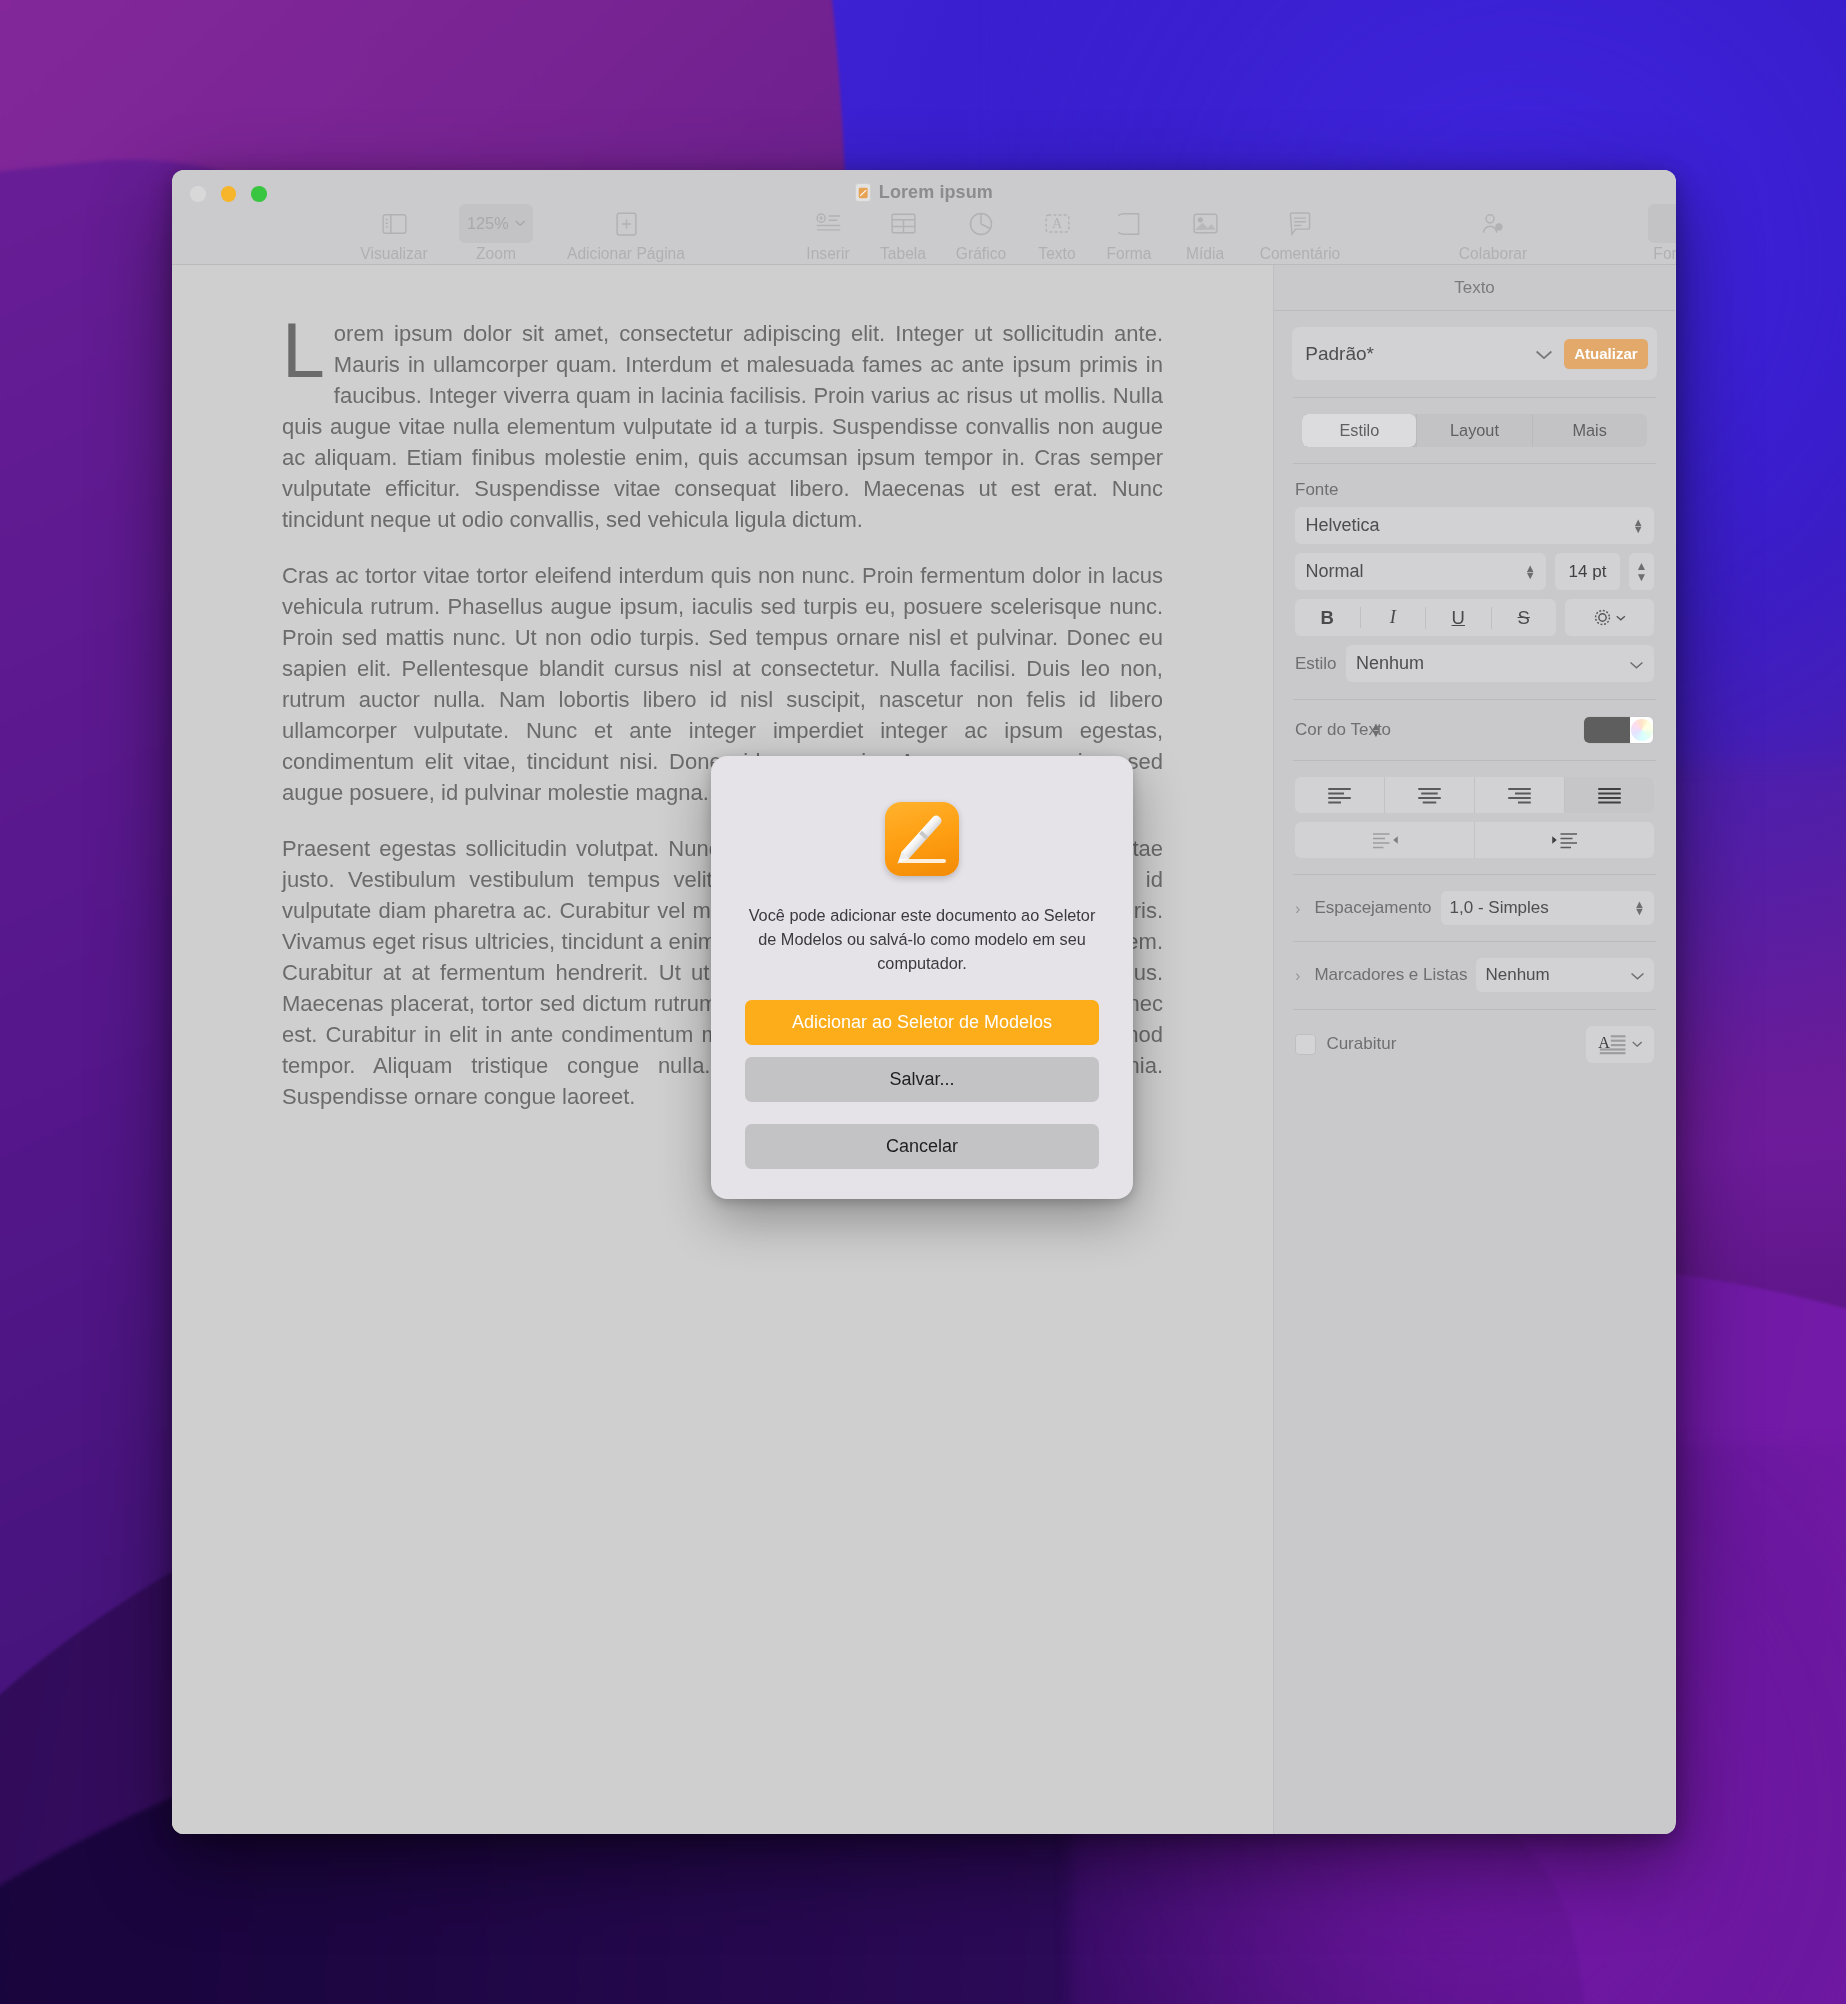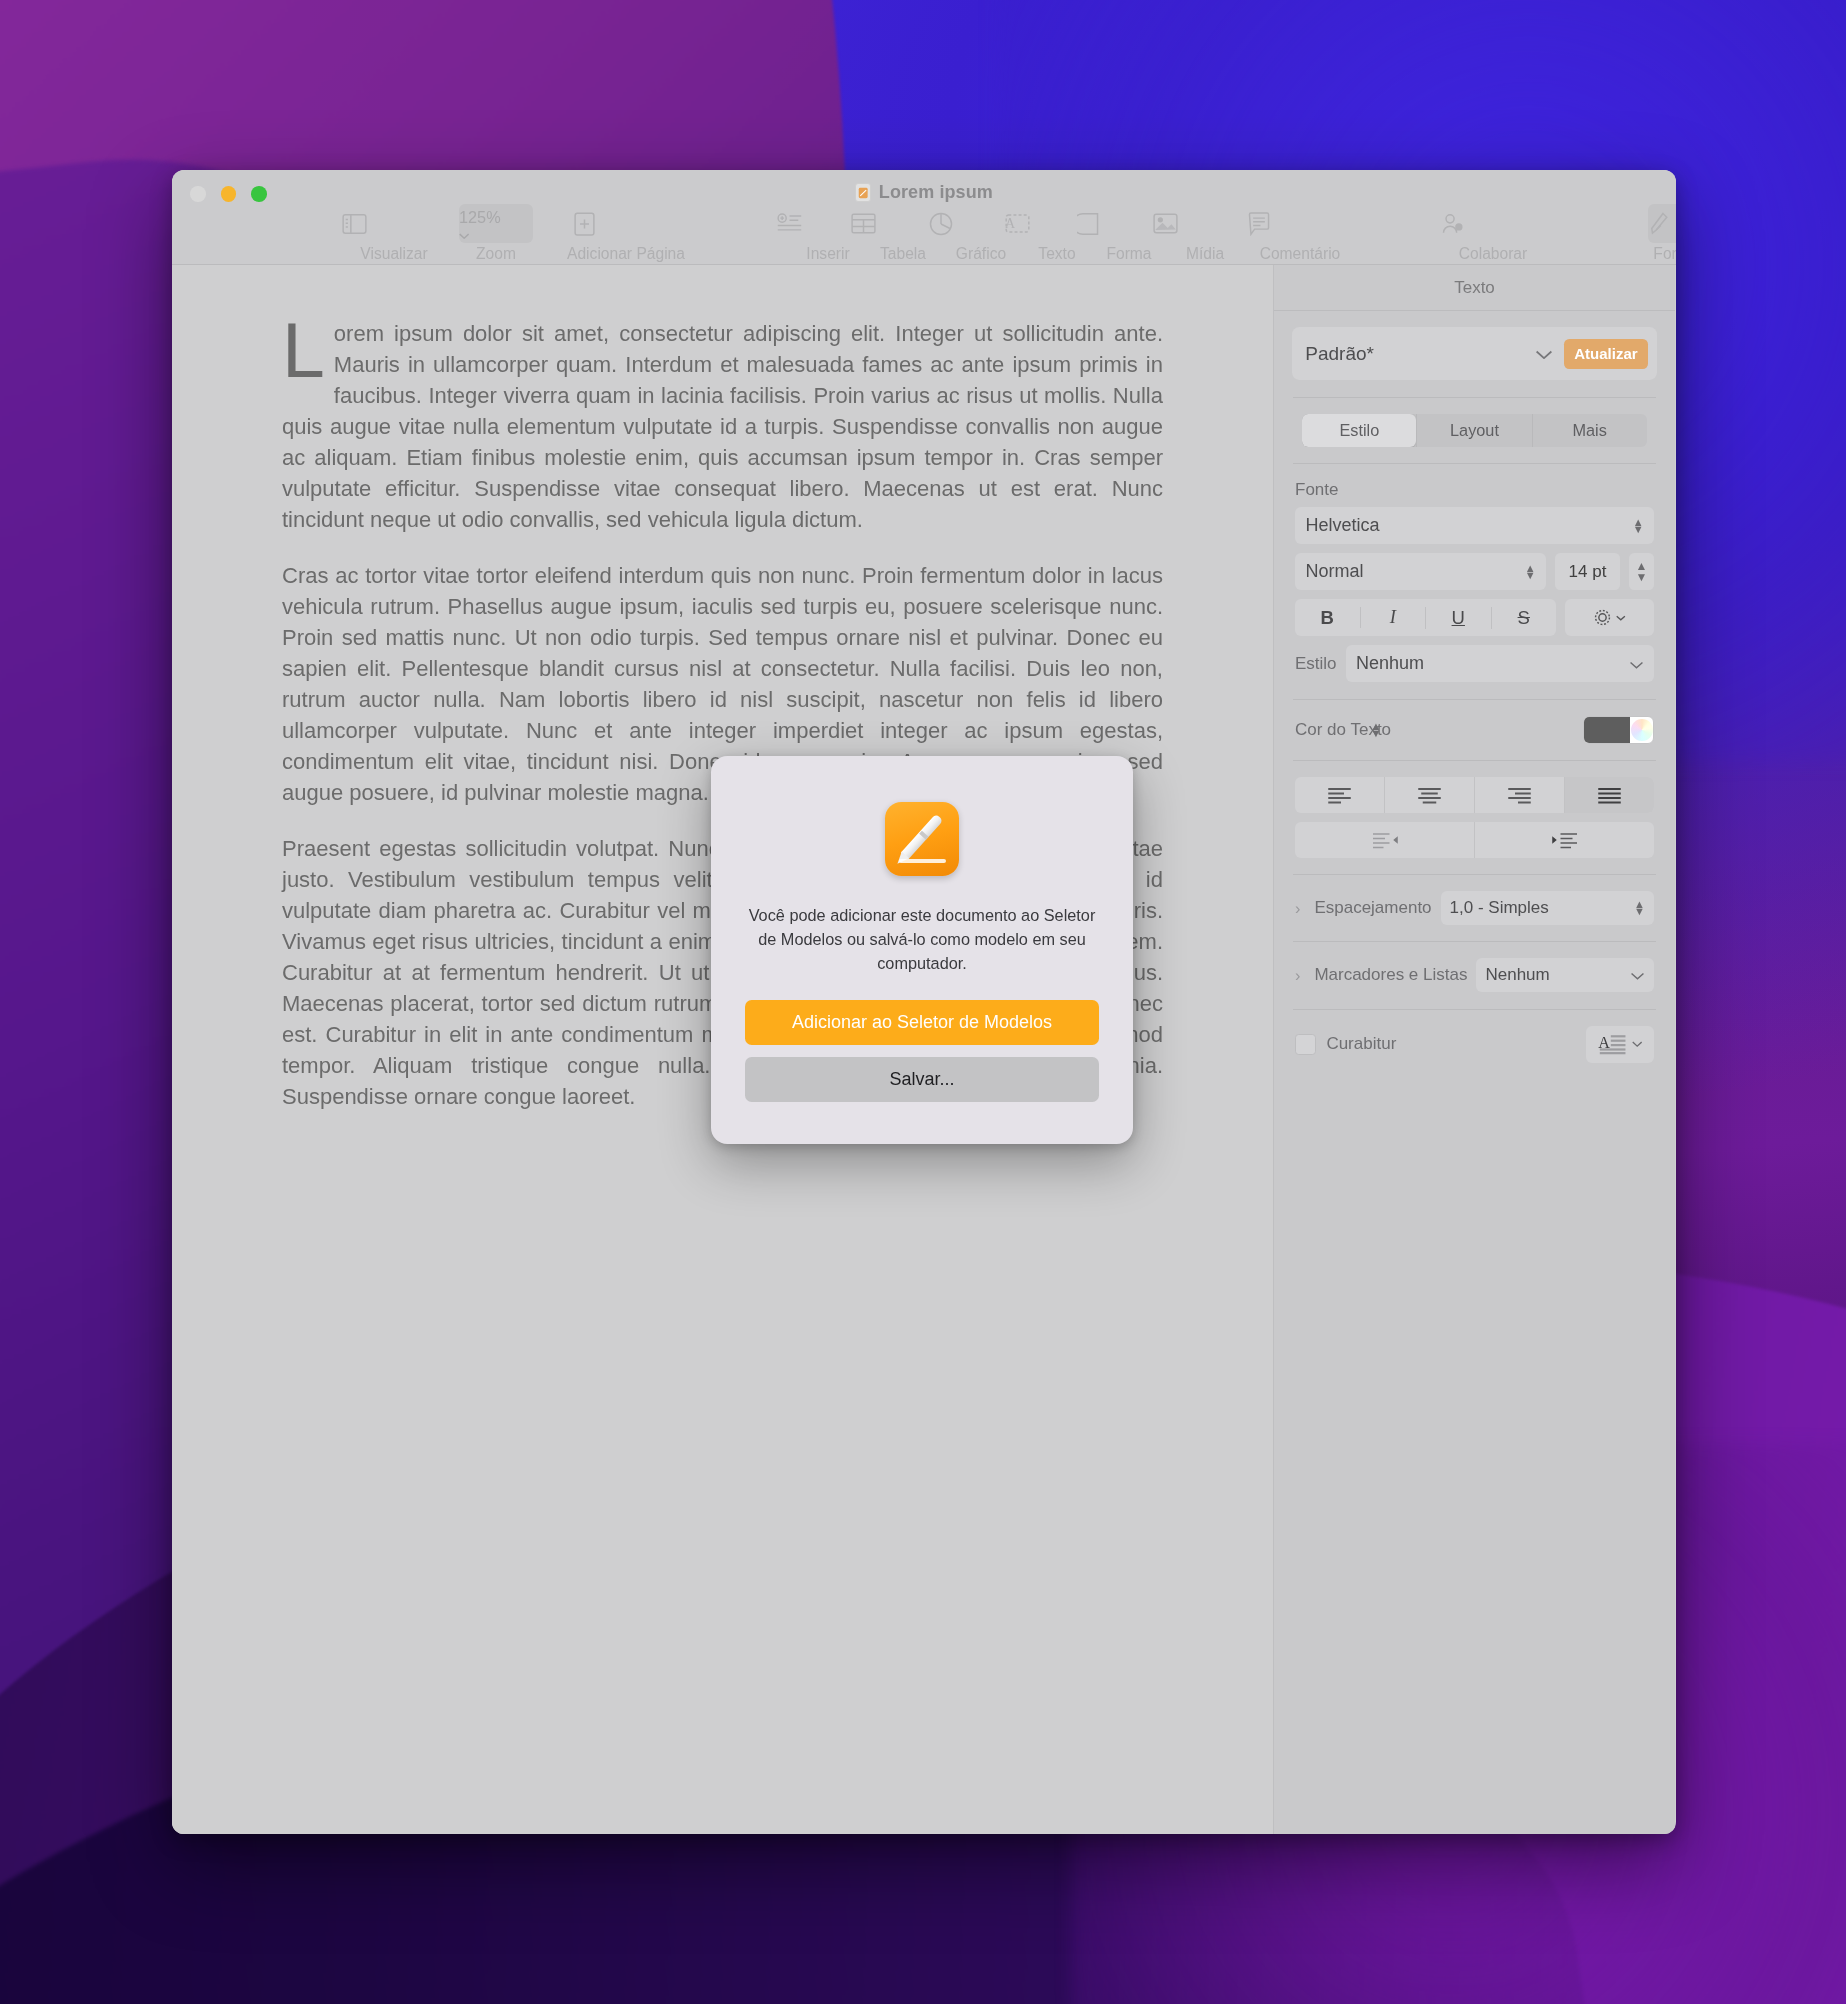--- a/index.html
+++ b/index.html
@@ -108,23 +108,22 @@
   .tb-items {
     position: absolute; left: 0; right: 0; top: 34px; height: 71px;
   }
   .tbi {
     position: absolute; top: 0;
     display: flex; flex-direction: column; align-items: center;
     width: 104px; margin-left: -52px;
   }
   .tbi .glyph {
     height: 39px; width: 100%;
-    display: flex; justify-content: center;
+    display: flex; align-items: center; justify-content: center;
     color: #b2b2b4;
-    flex-direction: column;
   }
   .tbi .lbl {
     font-size: 15.6px; color: #b0b0b2; white-space: nowrap; margin-top: 1.5px;
   }
   .tbi.zoom .glyph {
     background: #c3c3c5; border-radius: 6px; width: 74px; height: 39px;
     font-size: 16.3px; color: #a9a9ab; gap: 6px;
   }
   .tbi.highlight .glyph {
     background: #c3c3c5; border-radius: 6px; width: 74px; height: 39px;
@@ -735,15 +734,16 @@
 
     <div class="app-icon">
       <div class="pen"></div>
       <div class="rule"></div>
     </div>
 
     <div class="m-body">Você pode adicionar este documento ao Seletor de Modelos ou salvá-lo como modelo em seu computador.</div>
 
     <button class="m-btn primary">Adicionar ao Seletor de Modelos</button>
     <button class="m-btn second">Salvar...</button>
+    <button class="m-btn second last">Cancelar</button>
   </div>
 </div>
 
 
 </body></html>

